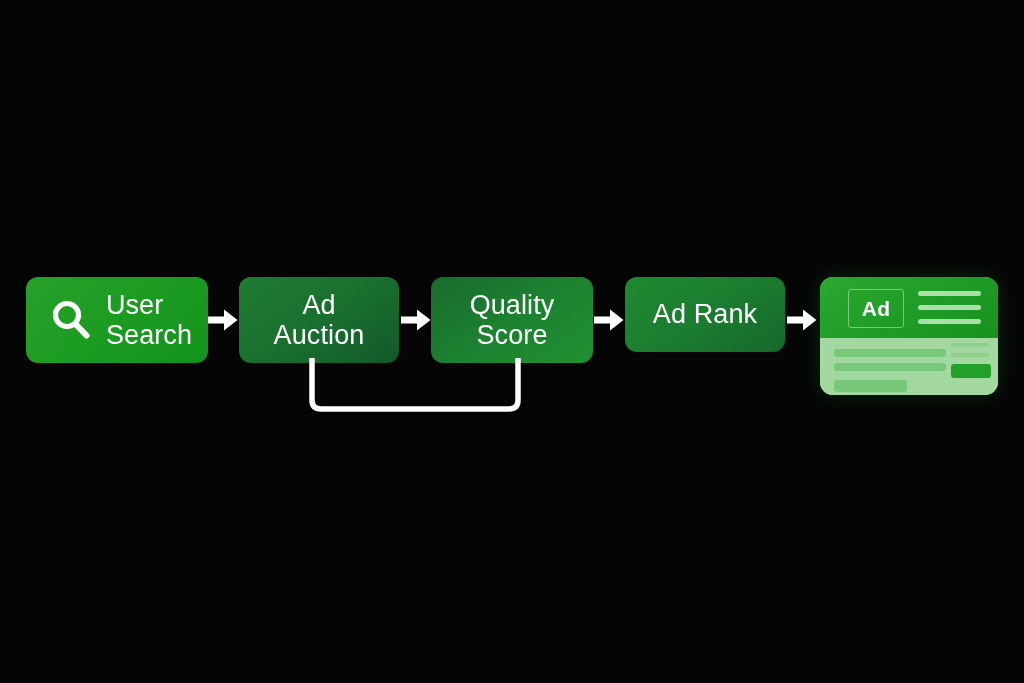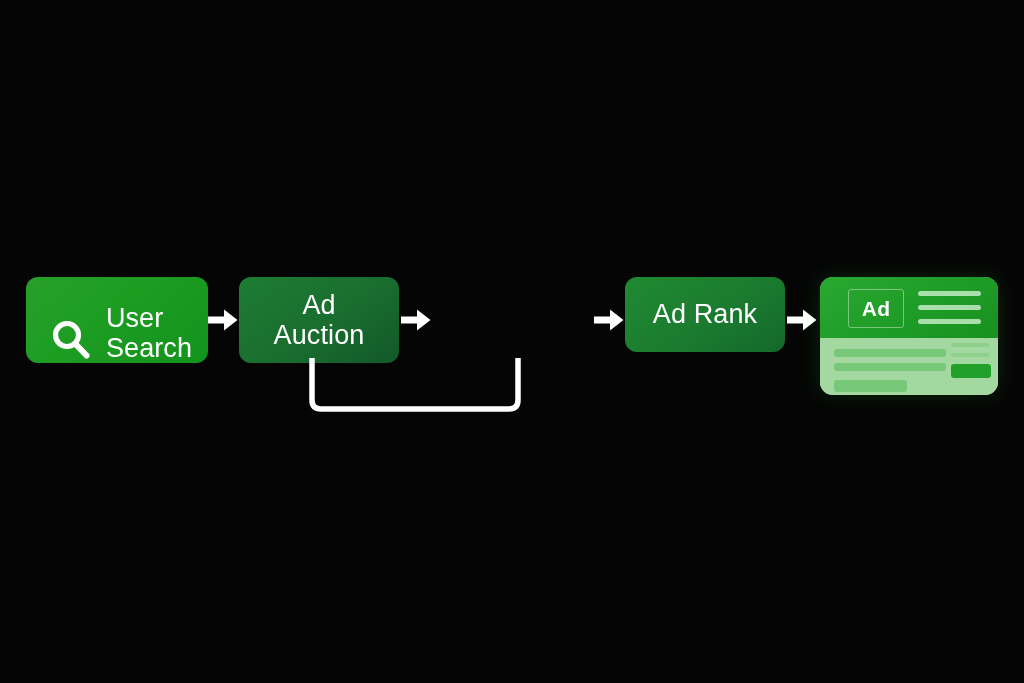--- a/index.html
+++ b/index.html
@@ -39,21 +39,20 @@
   .node .label {
     white-space: pre-line;
     display: block;
   }
 
   #node-user-search {
     left: 26px;  top: 277px;  width: 182px; height: 86px;
     background: linear-gradient(140deg, #27a029 0%, #1d9c22 45%, #12931c 100%);
     gap: 12px;
     padding-left: 6px;
-    align-items: flex-end;
   }
   #node-user-search .label {
     font-size: 27px;
     text-align: left;
   }
 
   #node-ad-auction {
     left: 239px; top: 277px; width: 160px; height: 86px;
     background: linear-gradient(145deg, #1e7c33 0%, #1a6f2f 50%, #12592a 100%);
   }
@@ -194,20 +193,24 @@
 
   <div class="node" id="node-ad-auction">
     <span class="label">Ad
 Auction</span>
   </div>
 
   <svg class="arrow" id="arrow-2" viewBox="0 0 30 22">
     <path d="M0 7.5 H16 V0.5 L29.5 11 L16 21.5 V14.5 H0 Z" fill="#ffffff"></path>
   </svg>
 
+  <div class="node" id="node-quality-score">
+    <span class="label">Quality
+Score</span>
+  </div>
 
   <svg class="arrow" id="arrow-3" viewBox="0 0 30 22">
     <path d="M0 7.5 H16 V0.5 L29.5 11 L16 21.5 V14.5 H0 Z" fill="#ffffff"></path>
   </svg>
 
   <div class="node" id="node-ad-rank">
     <span class="label">Ad Rank</span>
   </div>
 
   <svg class="arrow" id="arrow-4" viewBox="0 0 30 22">

